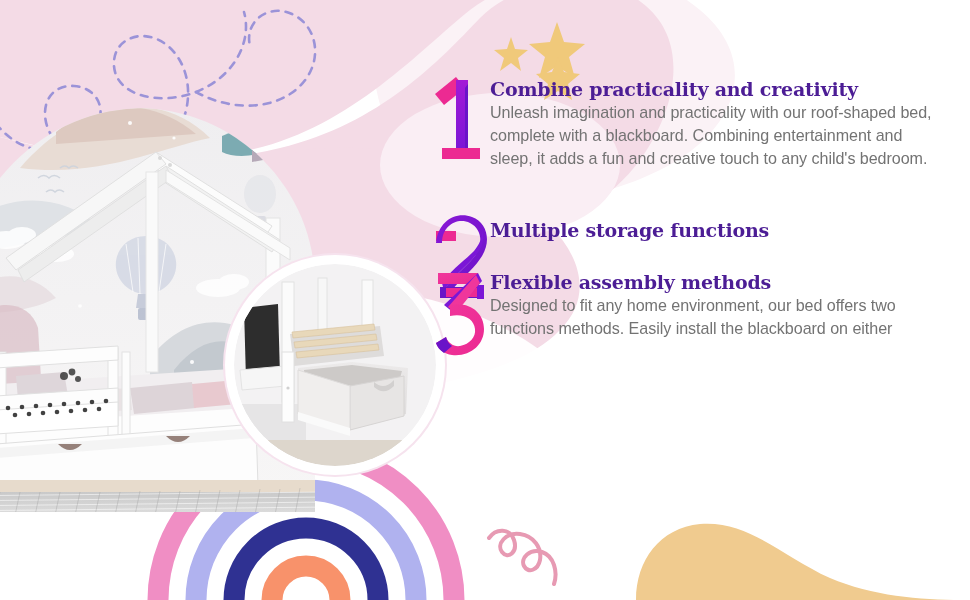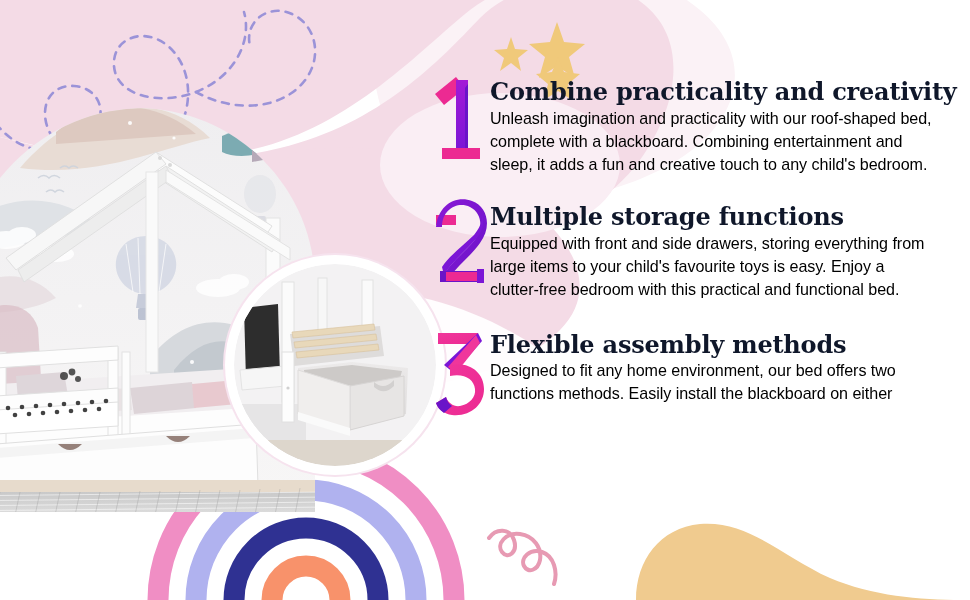--- a/index.html
+++ b/index.html
@@ -29,44 +29,44 @@
     border-radius:50%;background:#ffffff;
     box-shadow:0 0 0 9px #ffffff, 0 0 0 11px #f6e3ee;
     overflow:hidden;
   }
   .inset-svg{position:absolute;left:0;top:0;width:202px;height:202px;}
 
   
   .features{position:absolute;left:432px;top:78px;width:538px;}
   .feature{position:relative;padding-left:58px;}
   .feature.f1{margin-top:0;}
-  .feature.f2{margin-top:27px;}
+  .feature.f2{margin-top:49px;}
   .feature.f3{margin-top:30px;}
 
   .num{
     position:absolute;left:0;top:-4px;width:56px;height:92px;
   }
   .num svg{display:block;width:56px;height:92px;}
 
   .f-title{
     margin:0 0 1px 0;
     font-family:"DejaVu Serif", serif;
     font-weight:700;
-    font-size:24px;
+    font-size:19px;
     letter-spacing:-0.2px;
-    color:#0f172a;
+    color:#4c1d95;
     line-height:1.16;
     white-space:nowrap;
   }
   .f-body{
     margin:0;
     font-family:"Liberation Sans", sans-serif;
     font-size:16.1px;
     line-height:1.43;
-    color:#000000;
+    color:#737373;
     letter-spacing:-0.05px;
   }
   .f-body span{display:block;}
 </style>
 </head>
 <body>
 
 <div class="canvas">
 
   <div class="bg-layer">
@@ -403,25 +403,20 @@
           <path d="M10 68 C18 56 32 46 42 36 C54 22 52 8 40 3
                    C52 10 56 26 44 40 C34 52 20 62 12 76 Z" fill="#7b16d6"></path>
 
           <rect x="8" y="72" width="42" height="11" fill="#6a14c8"></rect>
 
           <rect x="14" y="73" width="34" height="9" fill="#ec2a92"></rect>
           <rect x="45" y="70" width="7" height="14" fill="#7b16d6"></rect>
         </svg>
       </div>
       <h3 class="f-title">Multiple storage functions</h3>
-      <p class="f-body">
-        <span>Equipped with front and side drawers, storing everything from</span>
-        <span>large items to your child's favourite toys is easy. Enjoy a</span>
-        <span>clutter-free bedroom with this practical and functional bed.</span>
-      </p>
     </div>
 
     <div class="feature f3">
       <div class="num">
         <svg viewBox="0 0 56 92" xmlns="http://www.w3.org/2000/svg">
           <defs>
             <linearGradient id="g3" x1="0" y1="0" x2="1" y2="1">
               <stop offset="0%" stop-color="#f0369b"></stop>
               <stop offset="100%" stop-color="#ec2a92"></stop>
             </linearGradient>

